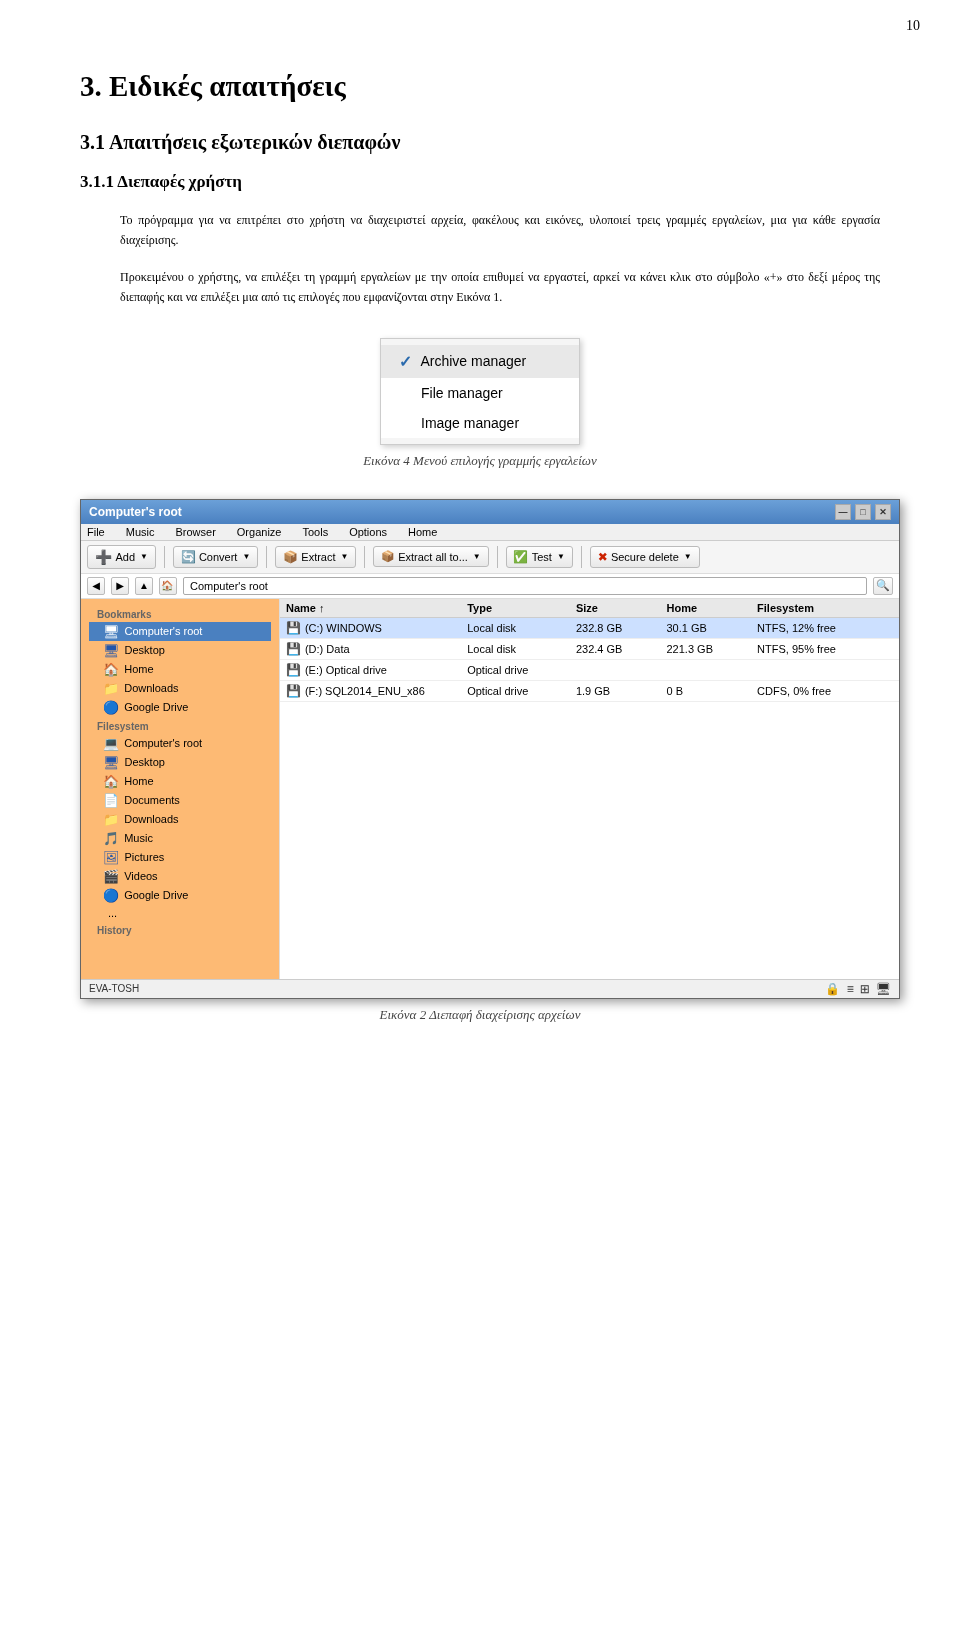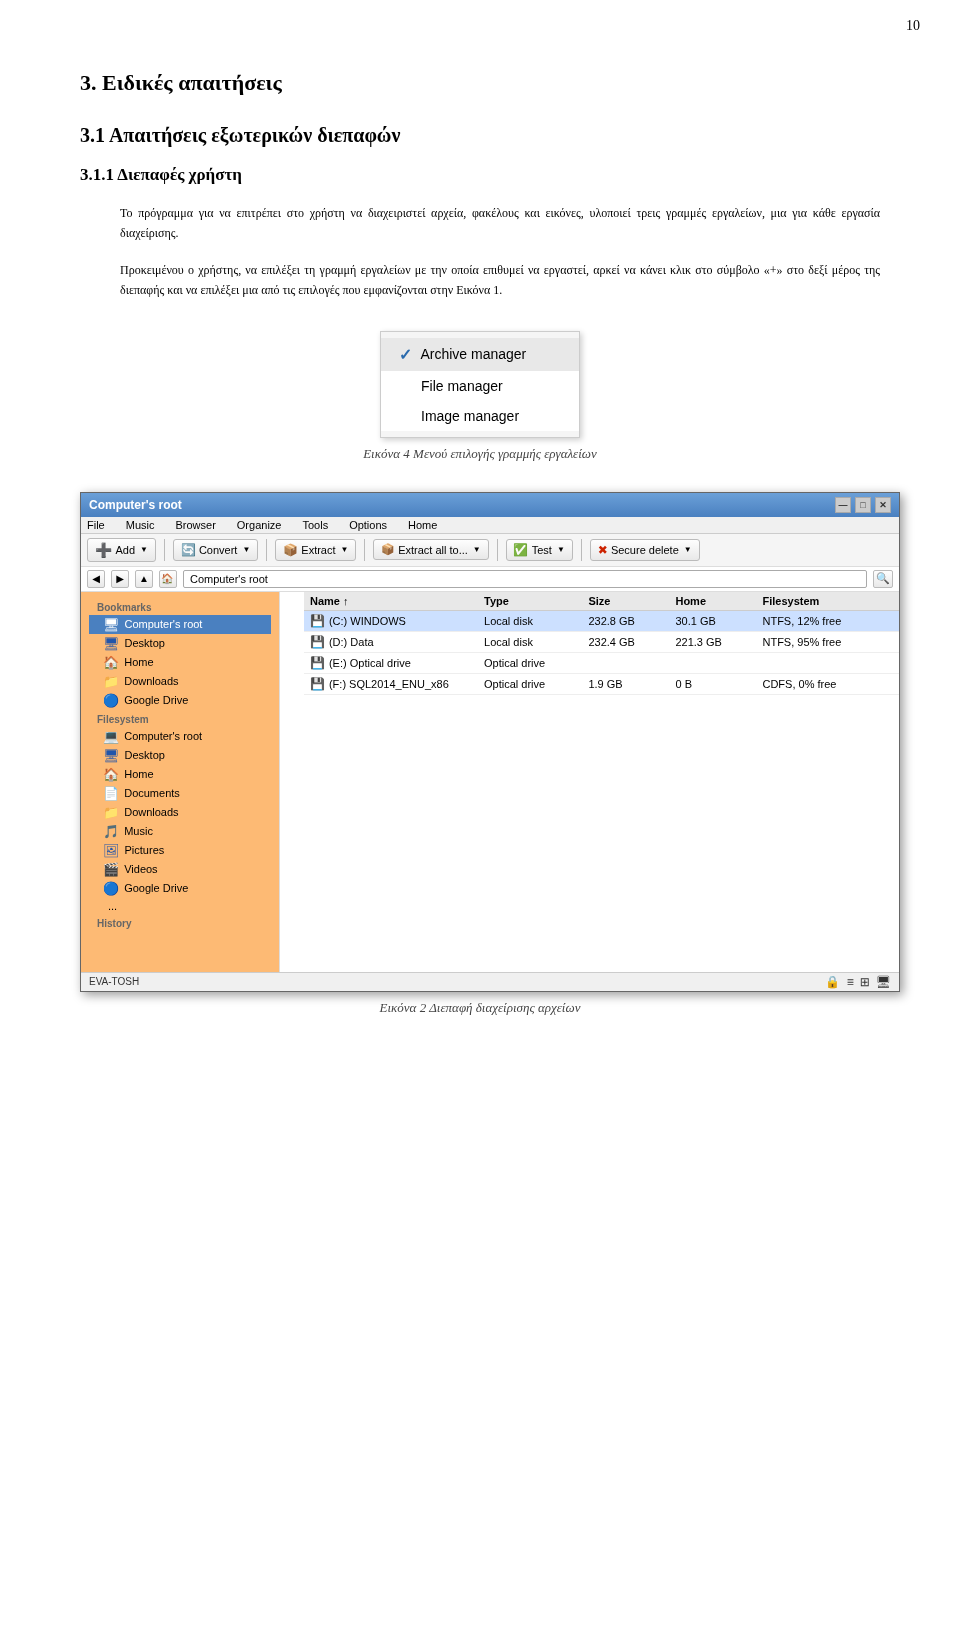--- a/index.html
+++ b/index.html
@@ -17,21 +17,21 @@
       top: 18px;
       right: 40px;
       font-size: 14px;
     }
 
     .content {
       padding: 60px 80px 40px 80px;
     }
 
     h2.section-title {
-      font-size: 22px;
+      font-size: 29px;
       font-weight: bold;
       margin-bottom: 28px;
       margin-top: 10px;
     }
 
     h3.subsection-title {
       font-size: 20px;
       font-weight: bold;
       margin-bottom: 18px;
     }
@@ -278,21 +278,20 @@
     .sidebar-item.selected .si-icon-blue,
     .sidebar-item.selected .si-icon-orange,
     .sidebar-item.selected .si-icon-yellow,
     .sidebar-item.selected .si-icon-green,
     .sidebar-item.selected .si-icon-gray { color: #fff; }
 
     .main-panel {
       flex: 1;
       background: #fff;
       overflow-y: auto;
-      margin-left: 24px;
     }
 
     .table-header {
       display: grid;
       grid-template-columns: 2fr 1.2fr 1fr 1fr 1.5fr;
       background: #e8e8e8;
       border-bottom: 1px solid #ccc;
       padding: 3px 6px;
       font-size: 11px;
       font-weight: bold;

